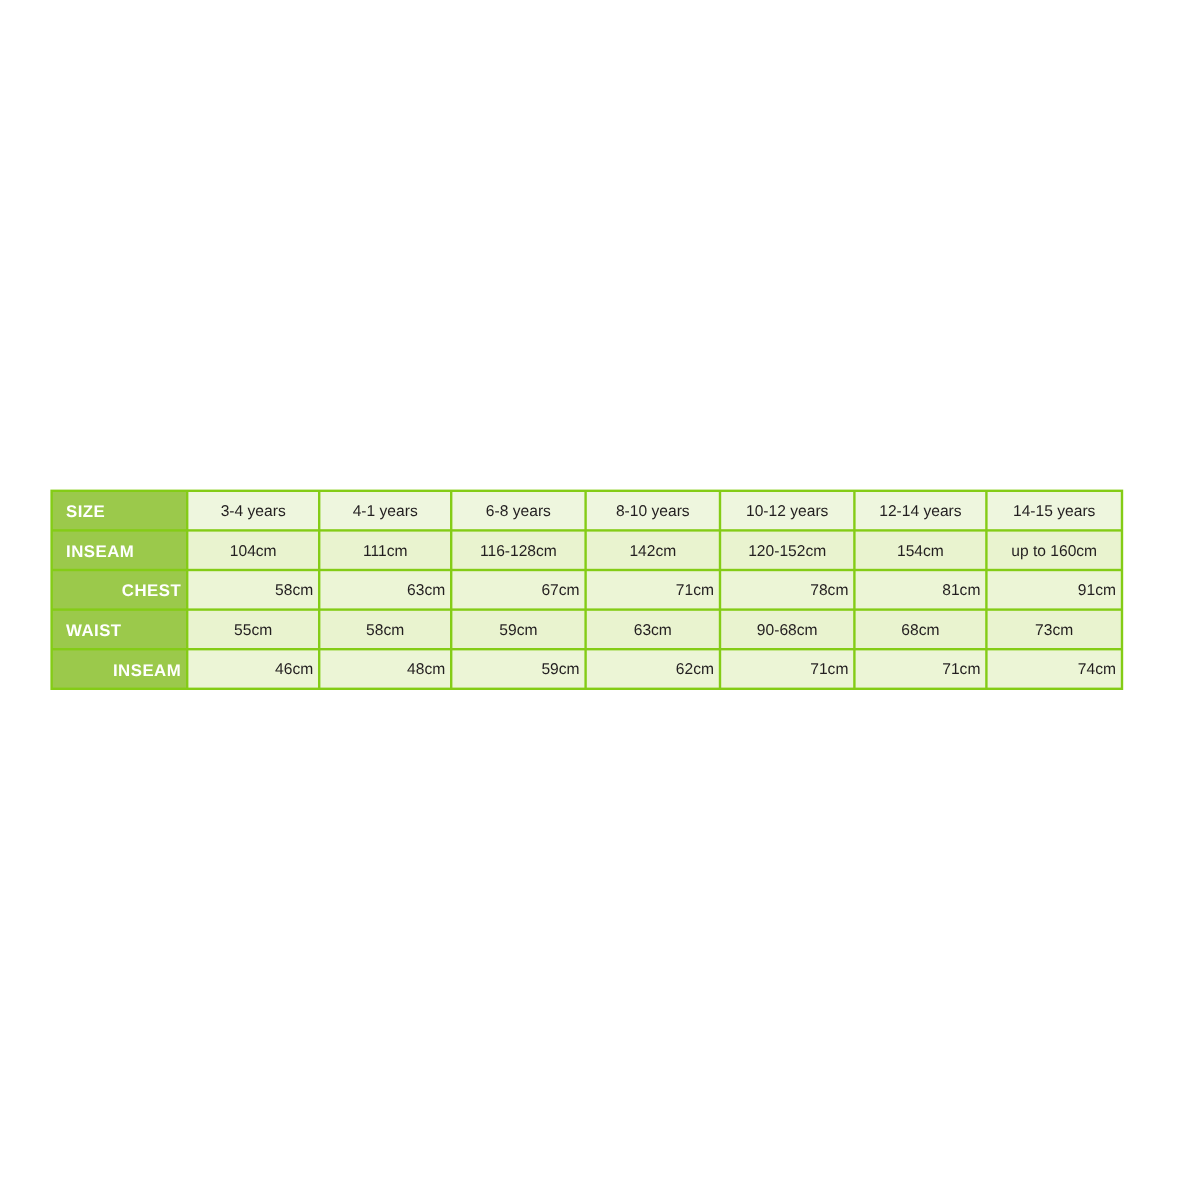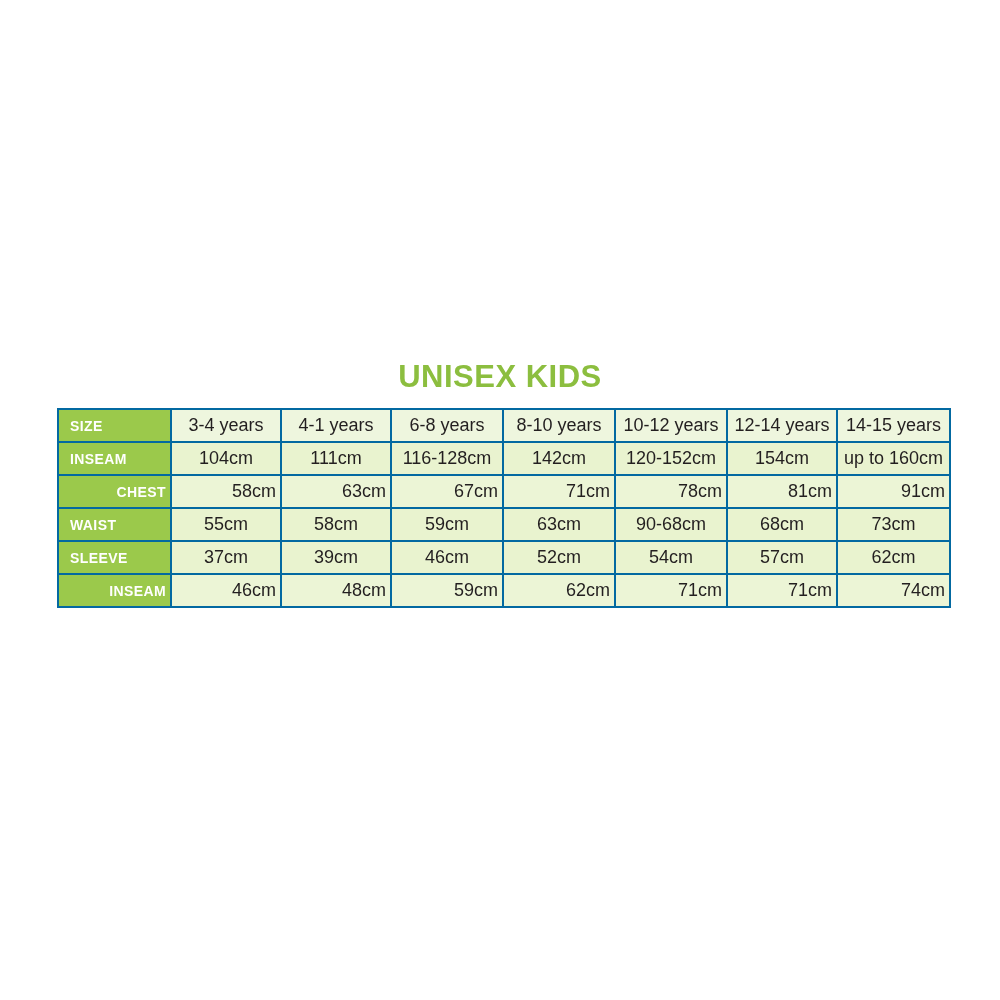--- a/index.html
+++ b/index.html
@@ -31,33 +31,33 @@
     font-weight: bold;
     letter-spacing: 0.5px;
     color: #8cbe3f;
     line-height: 38px;
     white-space: nowrap;
   }
 
   
   .size-table {
     position: absolute;
-    left: 57px;
+    left: 42px;
     top: 408px;
     width: 886px;
     border-collapse: separate;
     border-spacing: 2px;
-    background: #0369a1;
+    background: #84cc16;
     table-layout: fixed;
   }
 
   .size-table td {
     height: 31px;
     padding: 0 4px;
-    font-size: 18px;
+    font-size: 13px;
     color: #231f20;
     text-align: center;
     vertical-align: middle;
     background: #e9f3cf;
     white-space: nowrap;
     overflow: hidden;
   }
 
   
   .size-table tr.row-head td {
@@ -86,21 +86,20 @@
   }
   .size-table tr.tint td.row-label {
     background: #9bc94b;
   }
 </style>
 </head>
 <body>
 
 <div id="stage">
 
-  <div class="chart-title">UNISEX KIDS</div>
 
   <table class="size-table">
     <colgroup>
       <col style="width:111px">
       <col style="width:108px">
       <col style="width:108px">
       <col style="width:110px">
       <col style="width:110px">
       <col style="width:110px">
       <col style="width:108px">
@@ -146,30 +145,20 @@
         <td>55cm</td>
         <td>58cm</td>
         <td>59cm</td>
         <td>63cm</td>
         <td>90-68cm</td>
         <td>68cm</td>
         <td>73cm</td>
       </tr>
 
 
-      <tr>
-        <td class="row-label">SLEEVE</td>
-        <td>37cm</td>
-        <td>39cm</td>
-        <td>46cm</td>
-        <td>52cm</td>
-        <td>54cm</td>
-        <td>57cm</td>
-        <td>62cm</td>
-      </tr>
 
       <tr class="tint">
         <td class="row-label">INSEAM</td>
         <td>46cm</td>
         <td>48cm</td>
         <td>59cm</td>
         <td>62cm</td>
         <td>71cm</td>
         <td>71cm</td>
         <td>74cm</td>

